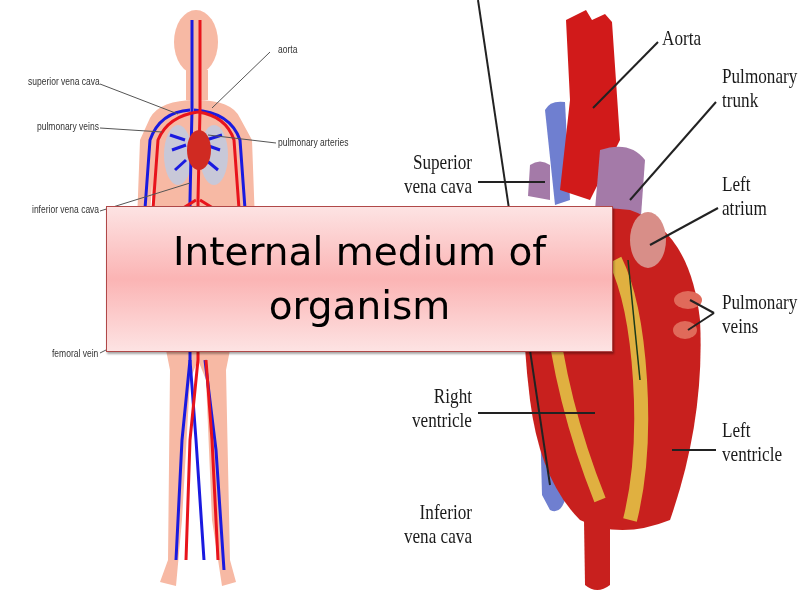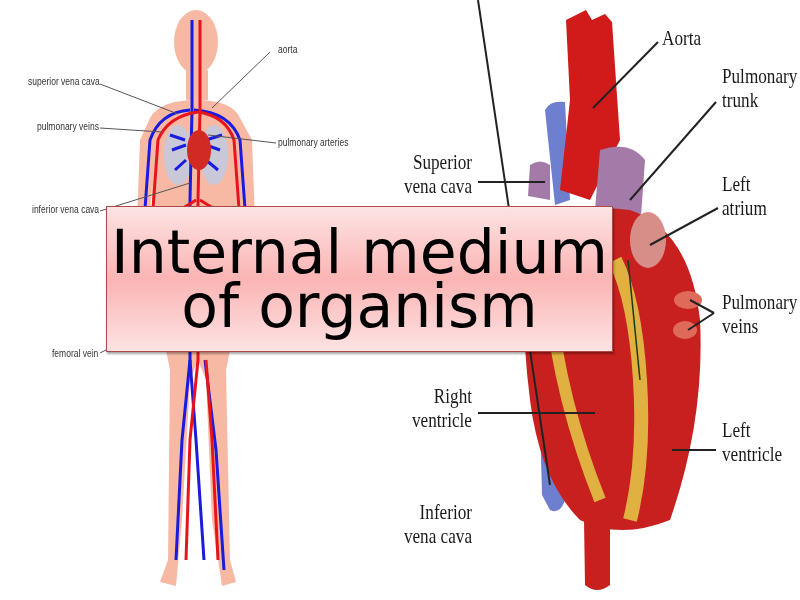--- a/index.html
+++ b/index.html
@@ -7,21 +7,21 @@
   .panel { position:absolute; }
   .lbl-small { position:absolute; font-family:"Liberation Sans", sans-serif; font-size:10px; color:#333; white-space:nowrap; transform:scaleX(0.85); transform-origin:left center; }
   .lbl-serif { position:absolute; font-family:"Liberation Serif", serif; font-size:22px; line-height:24px; color:#1a1a1a; transform:scaleX(0.78); transform-origin:left top; }
   .lbl-serif.right { text-align:right; transform-origin:right top; }
   .title-box {
     position:absolute; left:106px; top:206px; width:505px; height:144px;
     background:linear-gradient(to bottom, #fde3e3 0%, #fbb4b4 50%, #fde3e3 100%);
     border:1px solid #b04848; box-shadow:1px 2px 2px rgba(0,0,0,0.35);
     display:flex; align-items:center; justify-content:center; text-align:center;
   }
-  .title-text { font-family:"DejaVu Sans", sans-serif; font-size:60px; line-height:54px; color:#000; }
+  .title-text { font-family:"DejaVu Sans", sans-serif; font-size:39px; line-height:54px; color:#000; }
 </style>
 </head>
 <body>
 
 <div class="panel" style="left:0;top:0;width:400px;height:600px;">
   <svg width="400" height="600" viewBox="0 0 400 600">
 
     <g fill="#f7b9a4">
       <ellipse cx="196" cy="42" rx="22" ry="32"></ellipse>
       <rect x="186" y="70" width="22" height="30"></rect>

